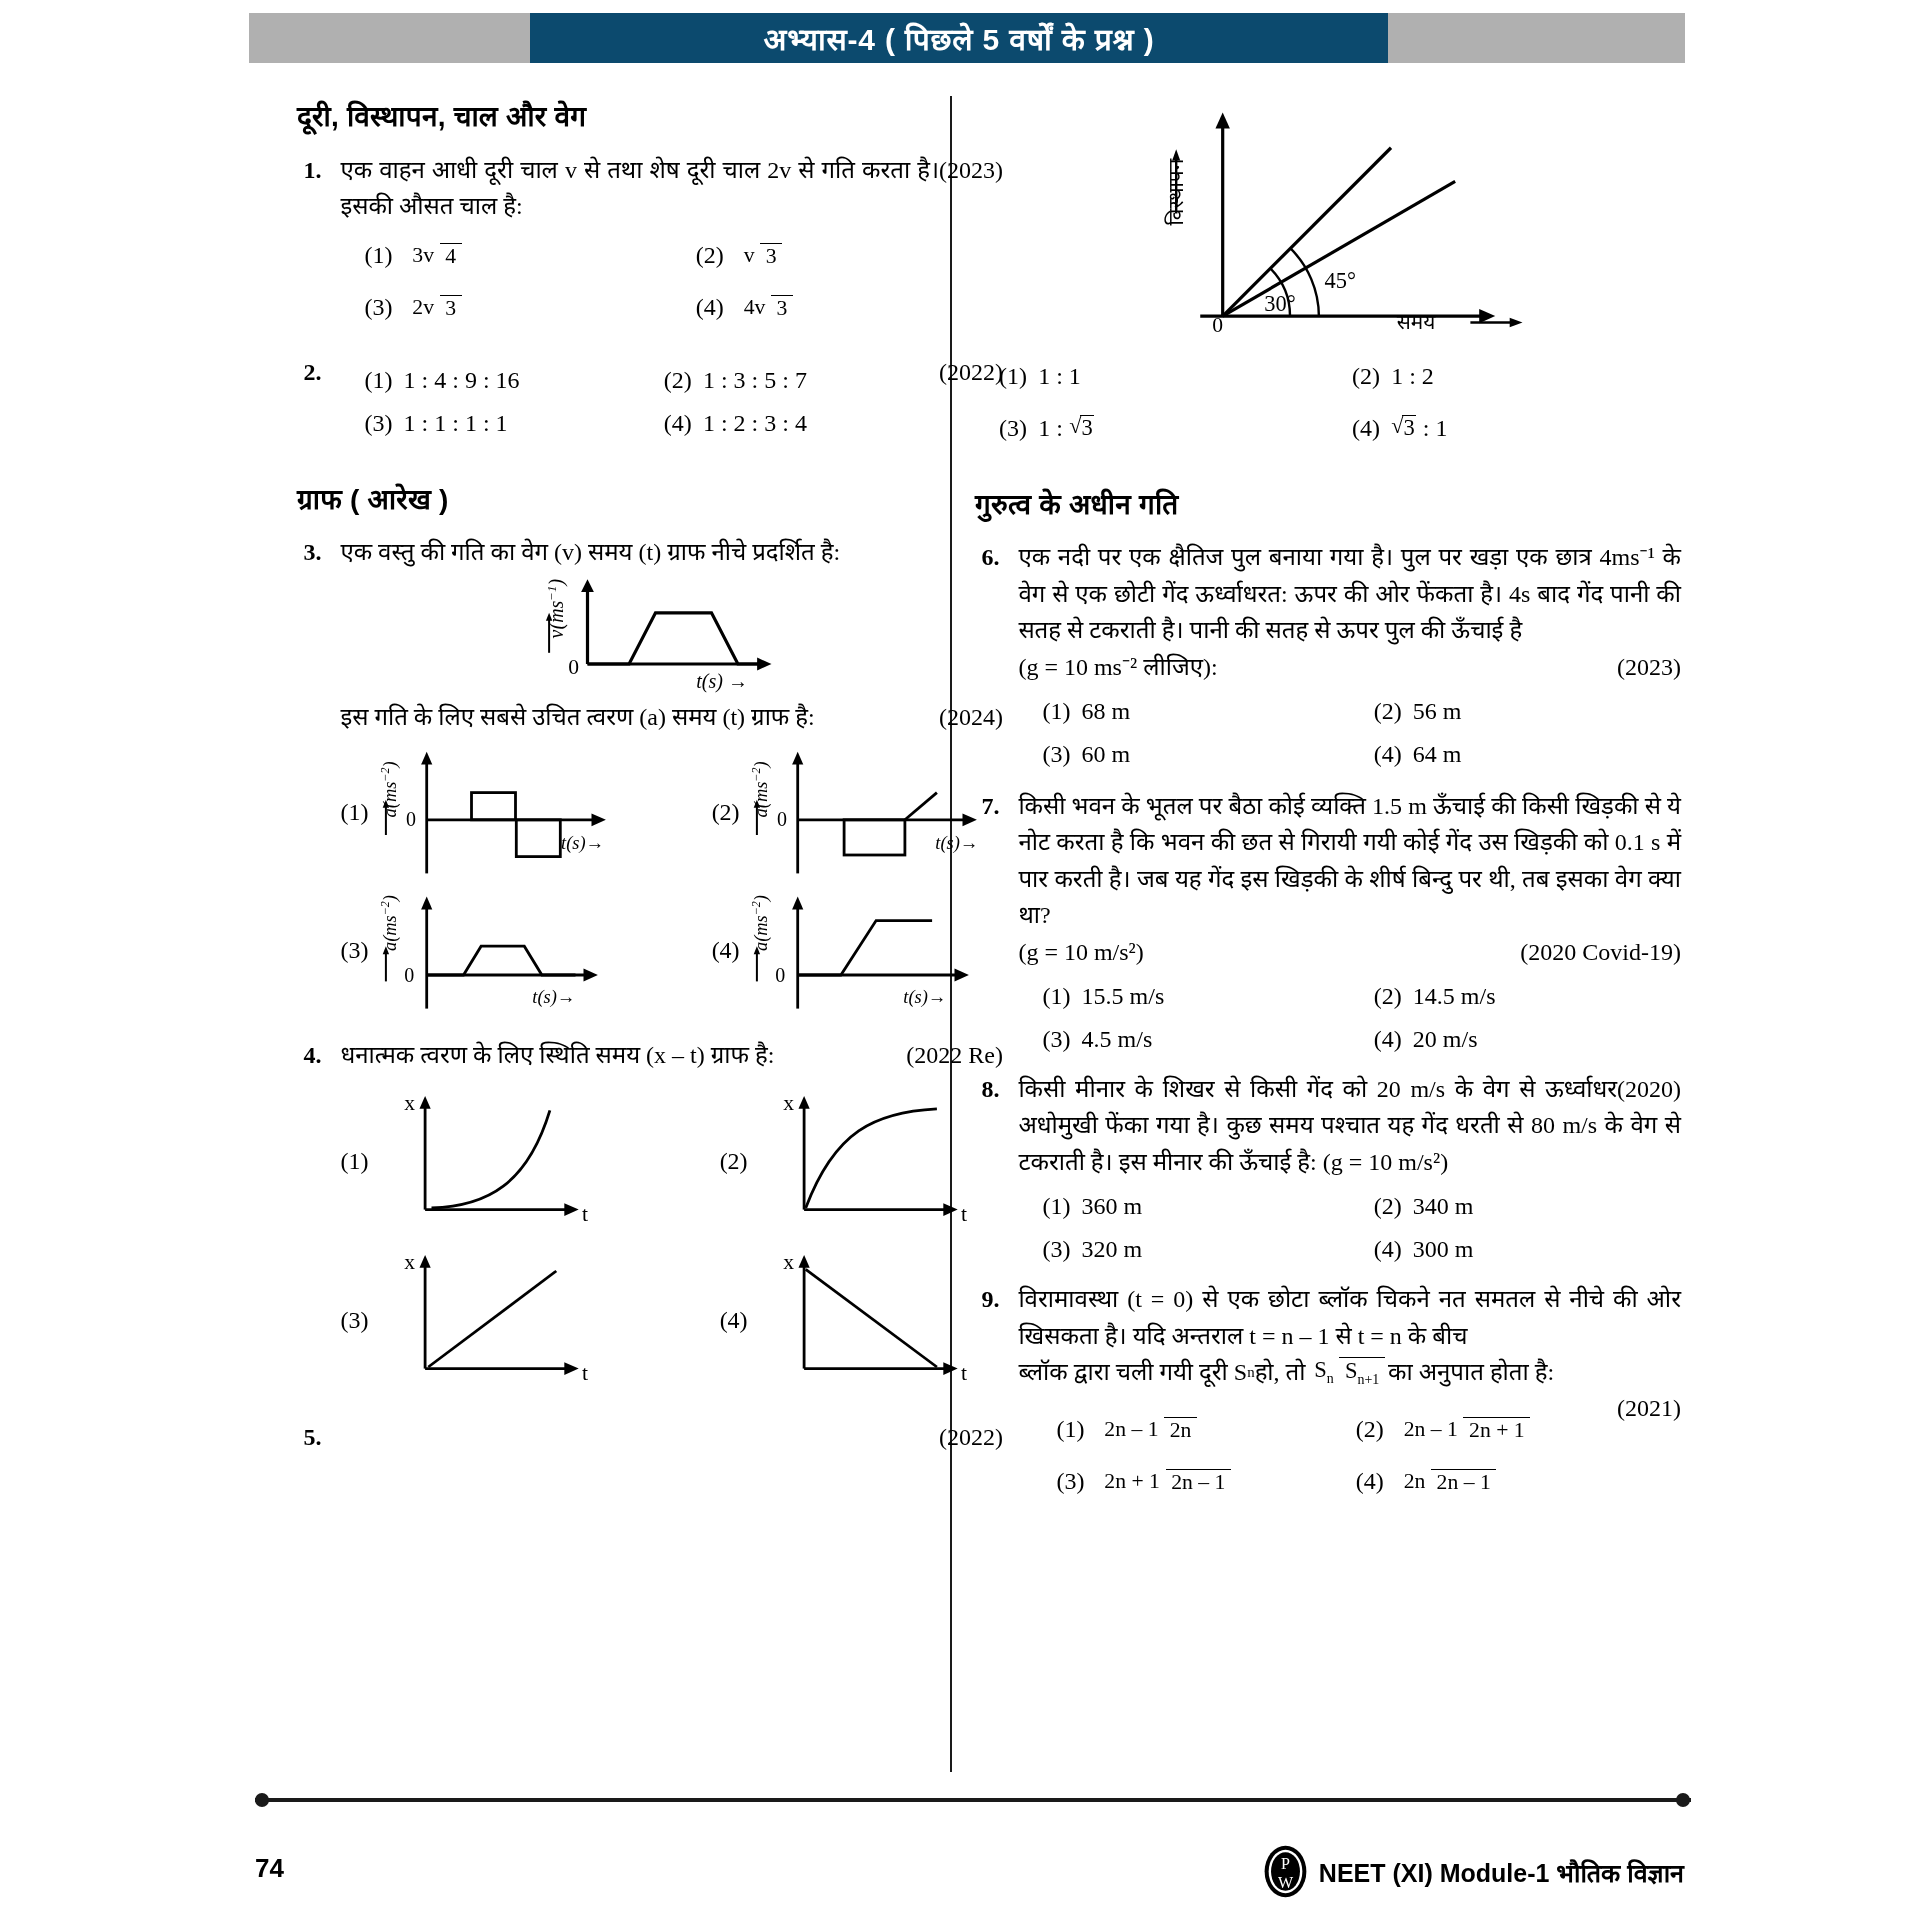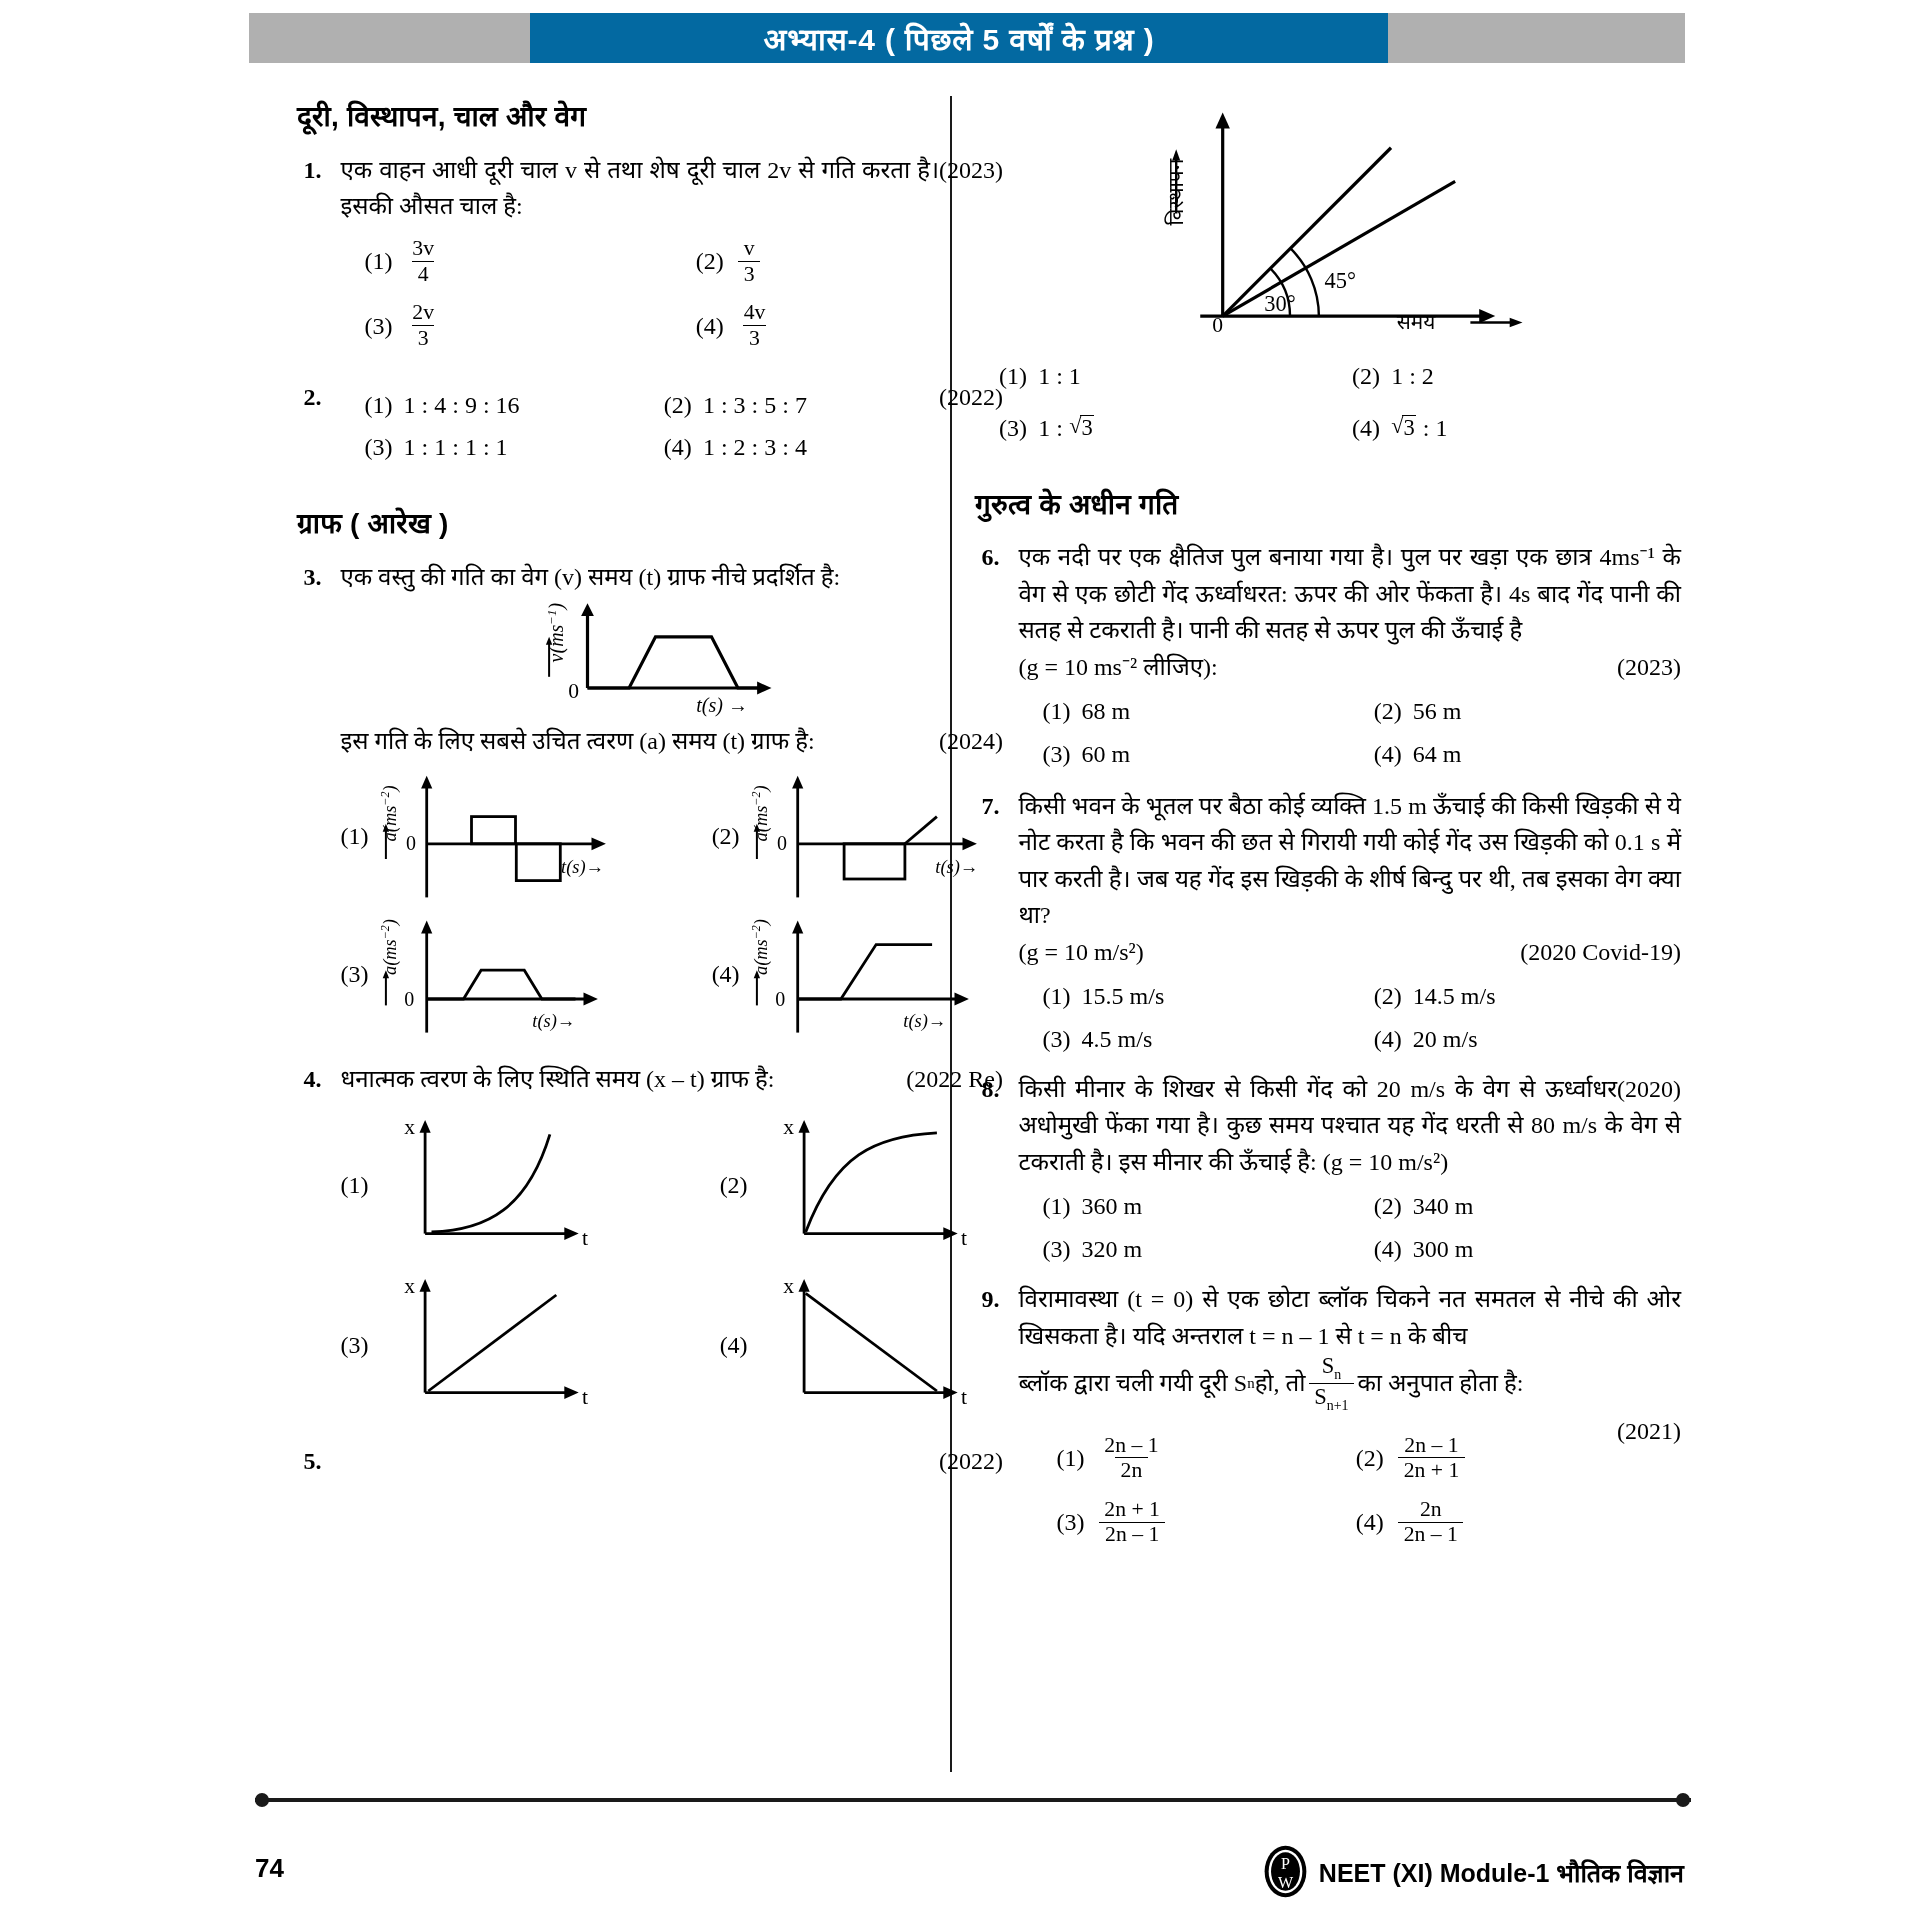--- a/index.html
+++ b/index.html
@@ -8,21 +8,21 @@
     font-family:"Liberation Serif", serif;
     color:#000;
     position:relative;
     overflow:hidden;
   }
   .page{position:relative;width:1925px;height:1925px;box-sizing:border-box;}
 
   
   .banner{position:absolute;left:249px;top:13px;width:1436px;height:50px;display:flex;}
   .banner-grey{background:#b0b0b0;flex:0 0 281px;}
-  .banner-dark{background:#0369a1;flex:0 0 858px;display:flex;align-items:center;justify-content:center;}
+  .banner-dark{background:#0c4a6e;flex:0 0 858px;display:flex;align-items:center;justify-content:center;}
   .banner-grey2{background:#b0b0b0;flex:1 1 auto;}
   .banner-title{
     color:#fff;font-family:"Liberation Sans",sans-serif;font-weight:bold;
     font-size:30px;letter-spacing:0.8px;white-space:nowrap;
   }
 
   
   .col{position:absolute;top:96px;width:706px;}
   .col-left{left:253px;margin-left:44px;}
   .col-right{left:975px;}
@@ -45,21 +45,21 @@
 
   
   .opts{display:flex;flex-wrap:wrap;margin-top:4.8px;}
   .opt{flex:0 0 50%;display:flex;align-items:center;font-size:24px;line-height:1.5;padding:3.2px 0;box-sizing:border-box;}
   .opt .lbl{flex:0 0 auto;margin-right:11.2px;padding-left:24px;}
   .opt .val{flex:0 0 auto;}
   .opts.tall .opt{padding:8px 0;}
   .opt.indentmore .lbl{padding-left:38px;}
 
   
-  .frac{display:inline-flex;flex-direction:column;align-items:center;vertical-align:middle;line-height:1.05;font-size:21.7px;margin:0 3.2px;}
+  .frac{display:inline-flex;flex-direction:row;align-items:center;vertical-align:middle;line-height:1.05;font-size:21.7px;margin:0 3.2px;}
   .frac .num{padding:0 5.6px 0.8px 5.6px;}
   .frac .den{border-top:1.6px solid #000;padding:0.8px 5.6px 0 5.6px;}
   .sub{font-size:.62em;vertical-align:sub;}
   .radic{display:inline-flex;align-items:flex-start;}
   .radic .sign{font-size:22.5px;line-height:1;}
   .radic .rad{border-top:1.6px solid #000;padding:0 1.6px;font-size:22.5px;line-height:1.05;margin-left:-1.6px;}
 
   
   .fig{display:flex;justify-content:center;margin:4.8px 0 3.2px 0;}
   .figrow{display:flex;justify-content:space-between;align-items:flex-start;margin:3.2px 0;}

